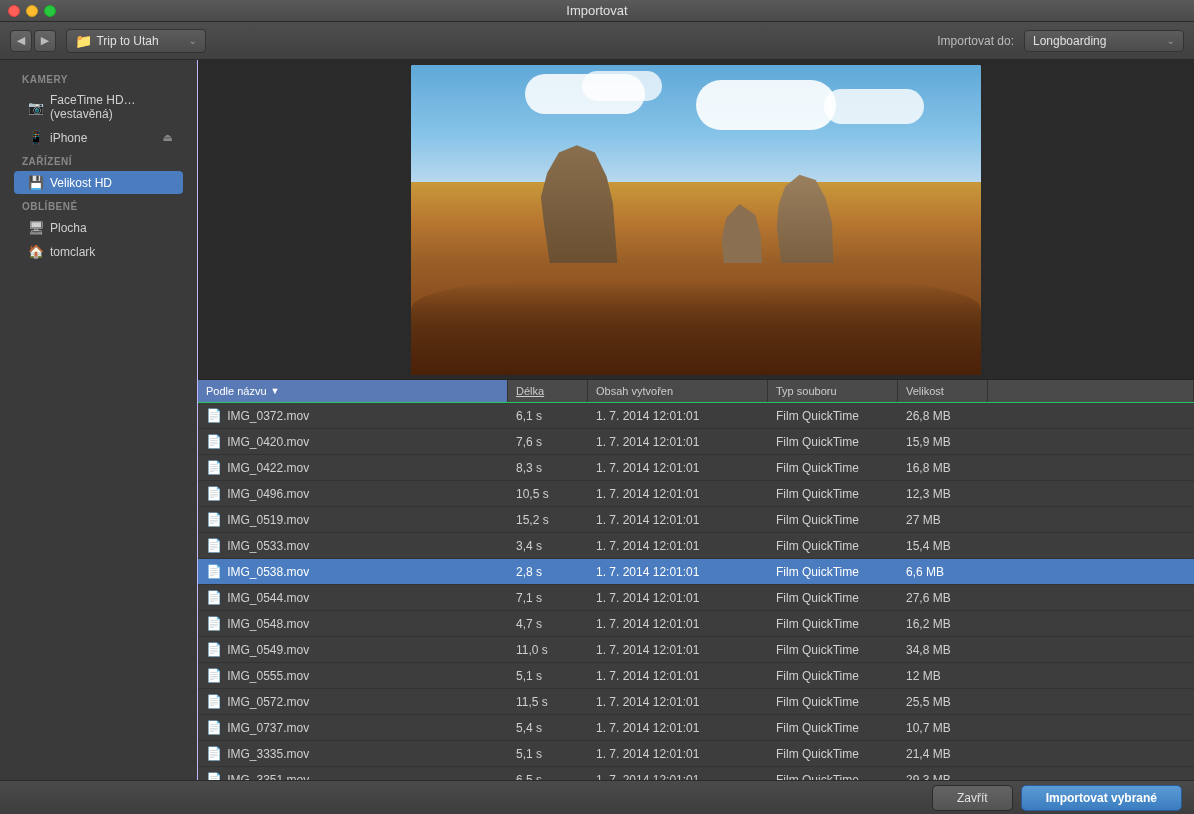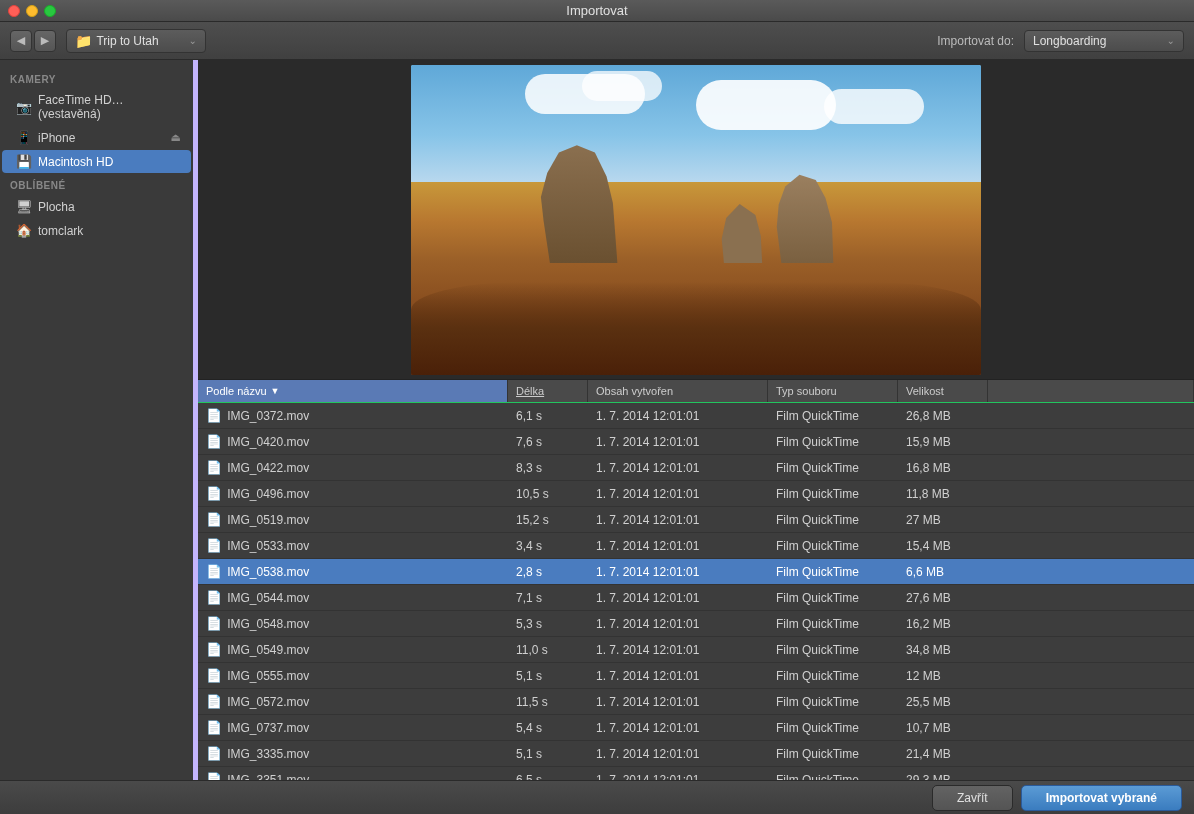--- a/index.html
+++ b/index.html
@@ -122,23 +122,23 @@
     
     .main-content {
       display: flex;
       height: calc(814px - 22px - 38px - 34px);
     }
 
     
     .sidebar {
       width: 198px;
       background: #3a3a3a;
-      border-right: 5px solid #c4b5fd;
+      border-right: 1px solid #c4b5fd;
       overflow-y: auto;
-      padding: 8px 0;
+      padding: 8px 12px;
       flex-shrink: 0;
     }
     .sidebar-section-label {
       font-size: 10px;
       font-weight: 700;
       color: #888;
       text-transform: uppercase;
       letter-spacing: 0.5px;
       padding: 6px 10px 3px 10px;
     }
@@ -353,23 +353,24 @@
         <span>FaceTime HD… (vestavěná)</span>
       </div>
       <div class="sidebar-item">
         <span class="sidebar-item-icon">📱</span>
         <span>iPhone</span>
         <span class="sidebar-item-eject">⏏</span>
       </div>
     </div>
 
     <div>
+      <div class="sidebar-section-label">ZAŘÍZENÍ</div>
       <div class="sidebar-item selected">
         <span class="sidebar-item-icon">💾</span>
-        <span>Macintosh HD</span>
+        <span>Velikost HD</span>
       </div>
     </div>
 
     <div>
       <div class="sidebar-section-label">OBLÍBENÉ</div>
       <div class="sidebar-item">
         <span class="sidebar-item-icon">🖥</span>
         <span>Plocha</span>
       </div>
       <div class="sidebar-item">
@@ -458,21 +459,21 @@
       <div class="cell cell-rest"></div>
     </div>
           <div class="file-row">
       <div class="cell cell-name">
         <span class="file-icon">📄</span>
         <span>IMG_0496.mov</span>
       </div>
       <div class="cell cell-duration">10,5 s</div>
       <div class="cell cell-created">1. 7. 2014 12:01:01</div>
       <div class="cell cell-type">Film QuickTime</div>
-      <div class="cell cell-size">11,8 MB</div>
+      <div class="cell cell-size">12,3 MB</div>
       <div class="cell cell-rest"></div>
     </div>
           <div class="file-row">
       <div class="cell cell-name">
         <span class="file-icon">📄</span>
         <span>IMG_0519.mov</span>
       </div>
       <div class="cell cell-duration">15,2 s</div>
       <div class="cell cell-created">1. 7. 2014 12:01:01</div>
       <div class="cell cell-type">Film QuickTime</div>
@@ -510,21 +511,21 @@
       <div class="cell cell-created">1. 7. 2014 12:01:01</div>
       <div class="cell cell-type">Film QuickTime</div>
       <div class="cell cell-size">27,6 MB</div>
       <div class="cell cell-rest"></div>
     </div>
           <div class="file-row">
       <div class="cell cell-name">
         <span class="file-icon">📄</span>
         <span>IMG_0548.mov</span>
       </div>
-      <div class="cell cell-duration">5,3 s</div>
+      <div class="cell cell-duration">4,7 s</div>
       <div class="cell cell-created">1. 7. 2014 12:01:01</div>
       <div class="cell cell-type">Film QuickTime</div>
       <div class="cell cell-size">16,2 MB</div>
       <div class="cell cell-rest"></div>
     </div>
           <div class="file-row">
       <div class="cell cell-name">
         <span class="file-icon">📄</span>
         <span>IMG_0549.mov</span>
       </div>

